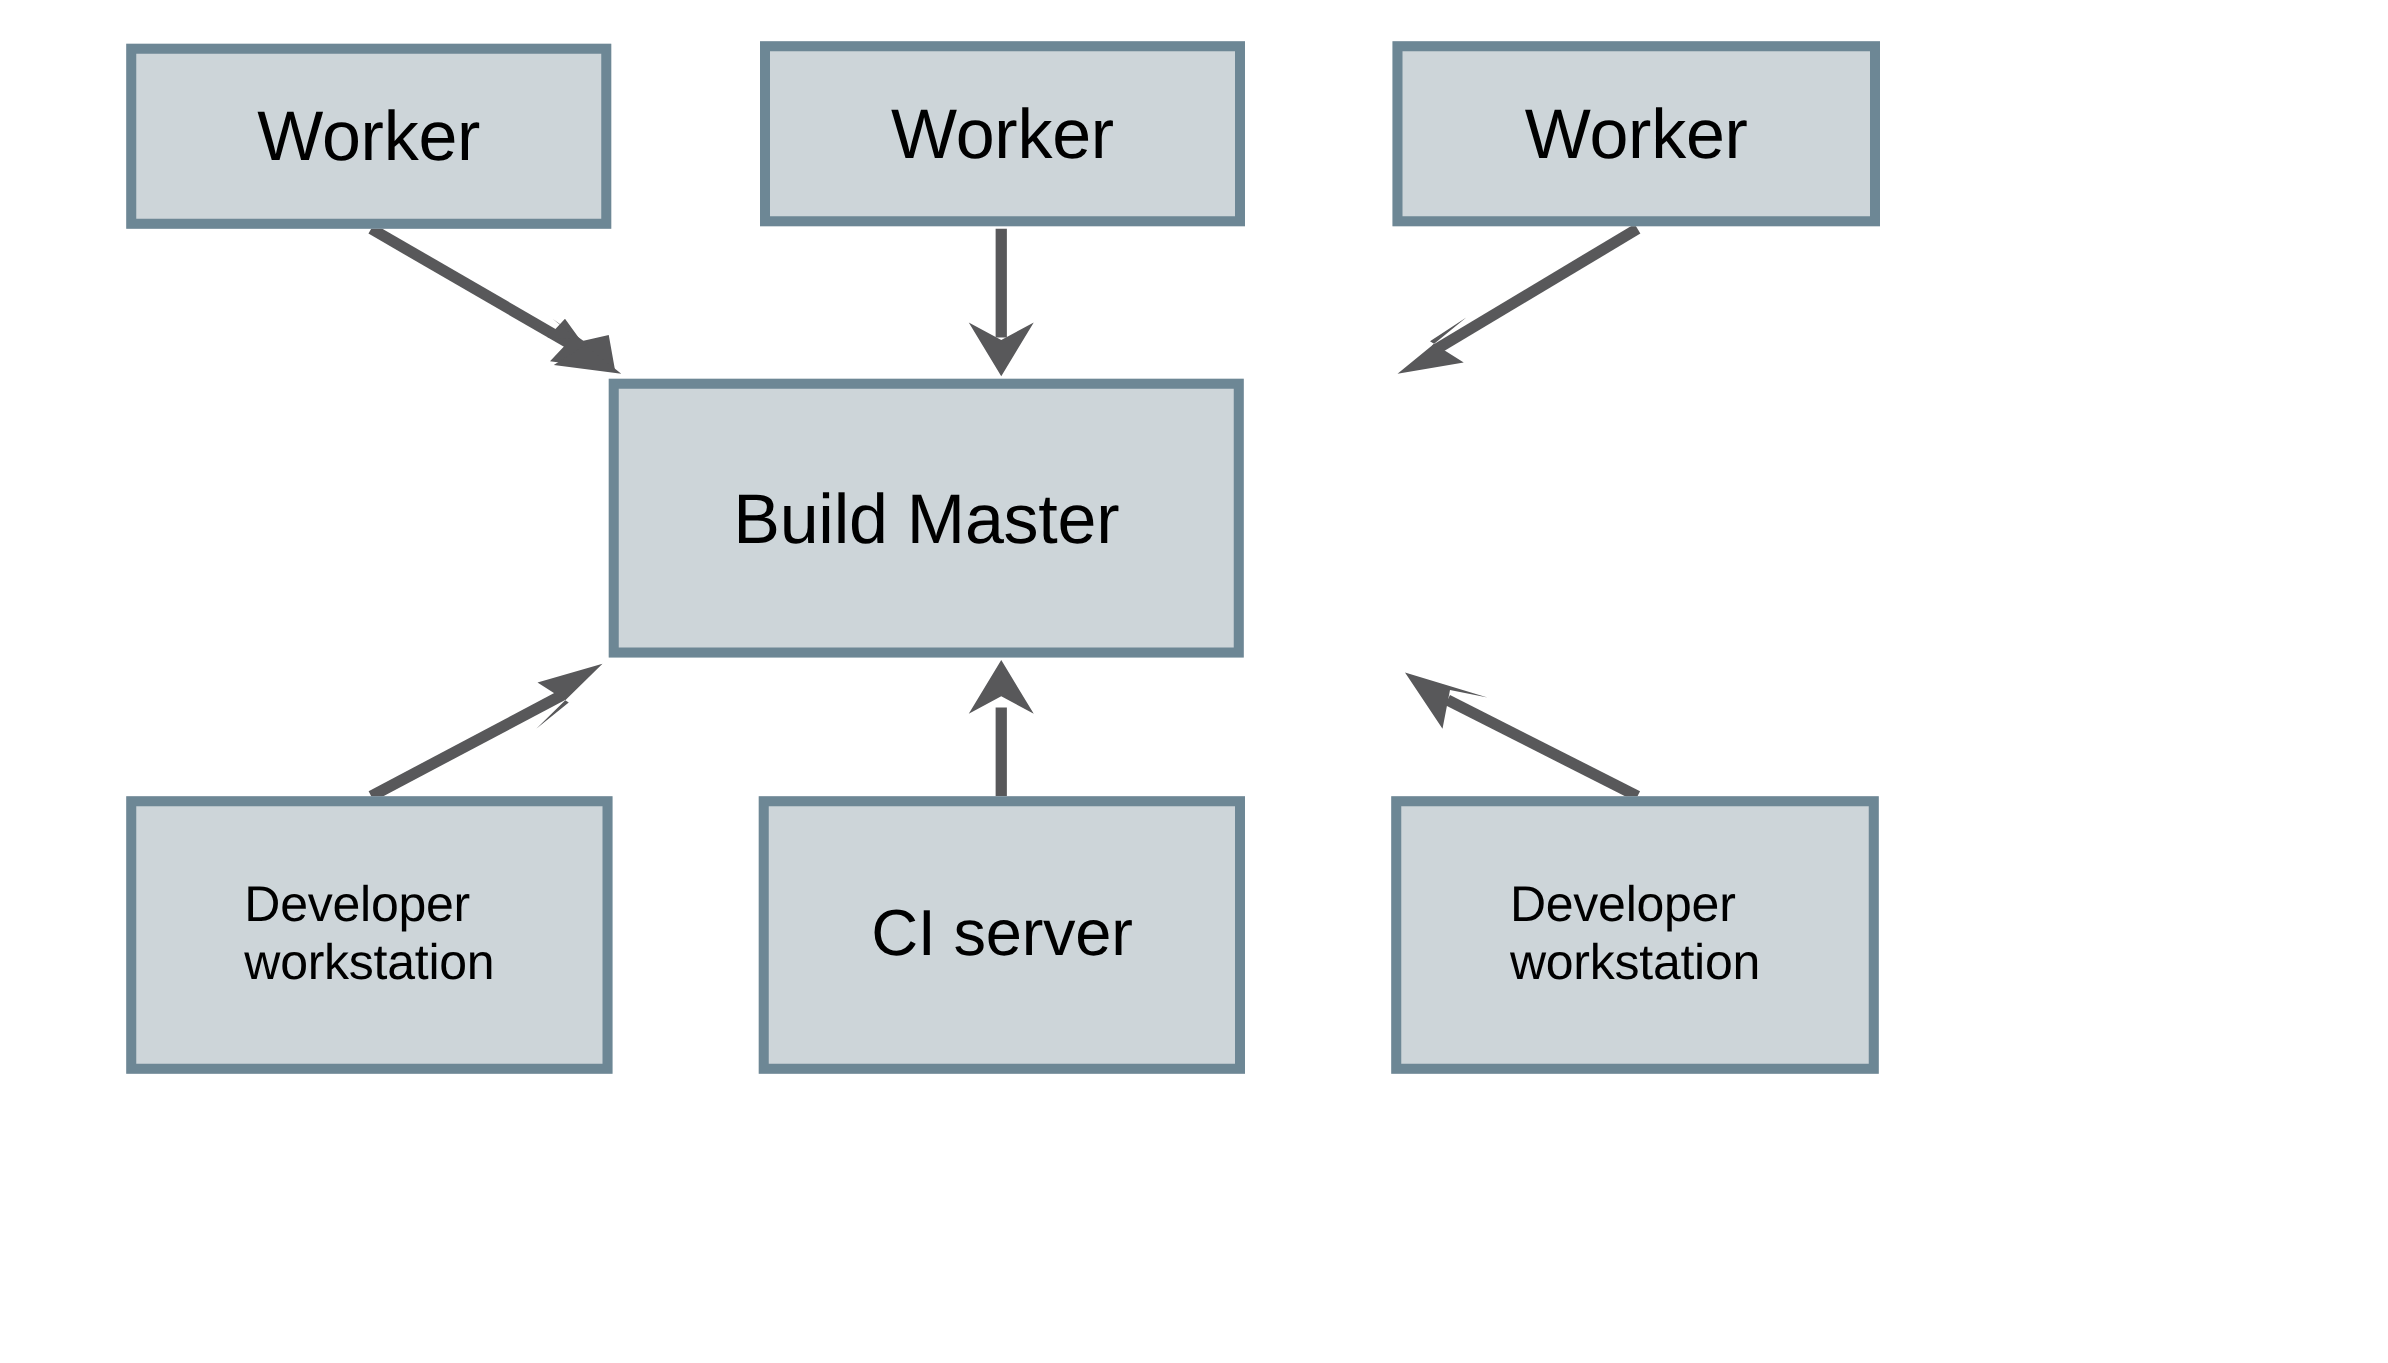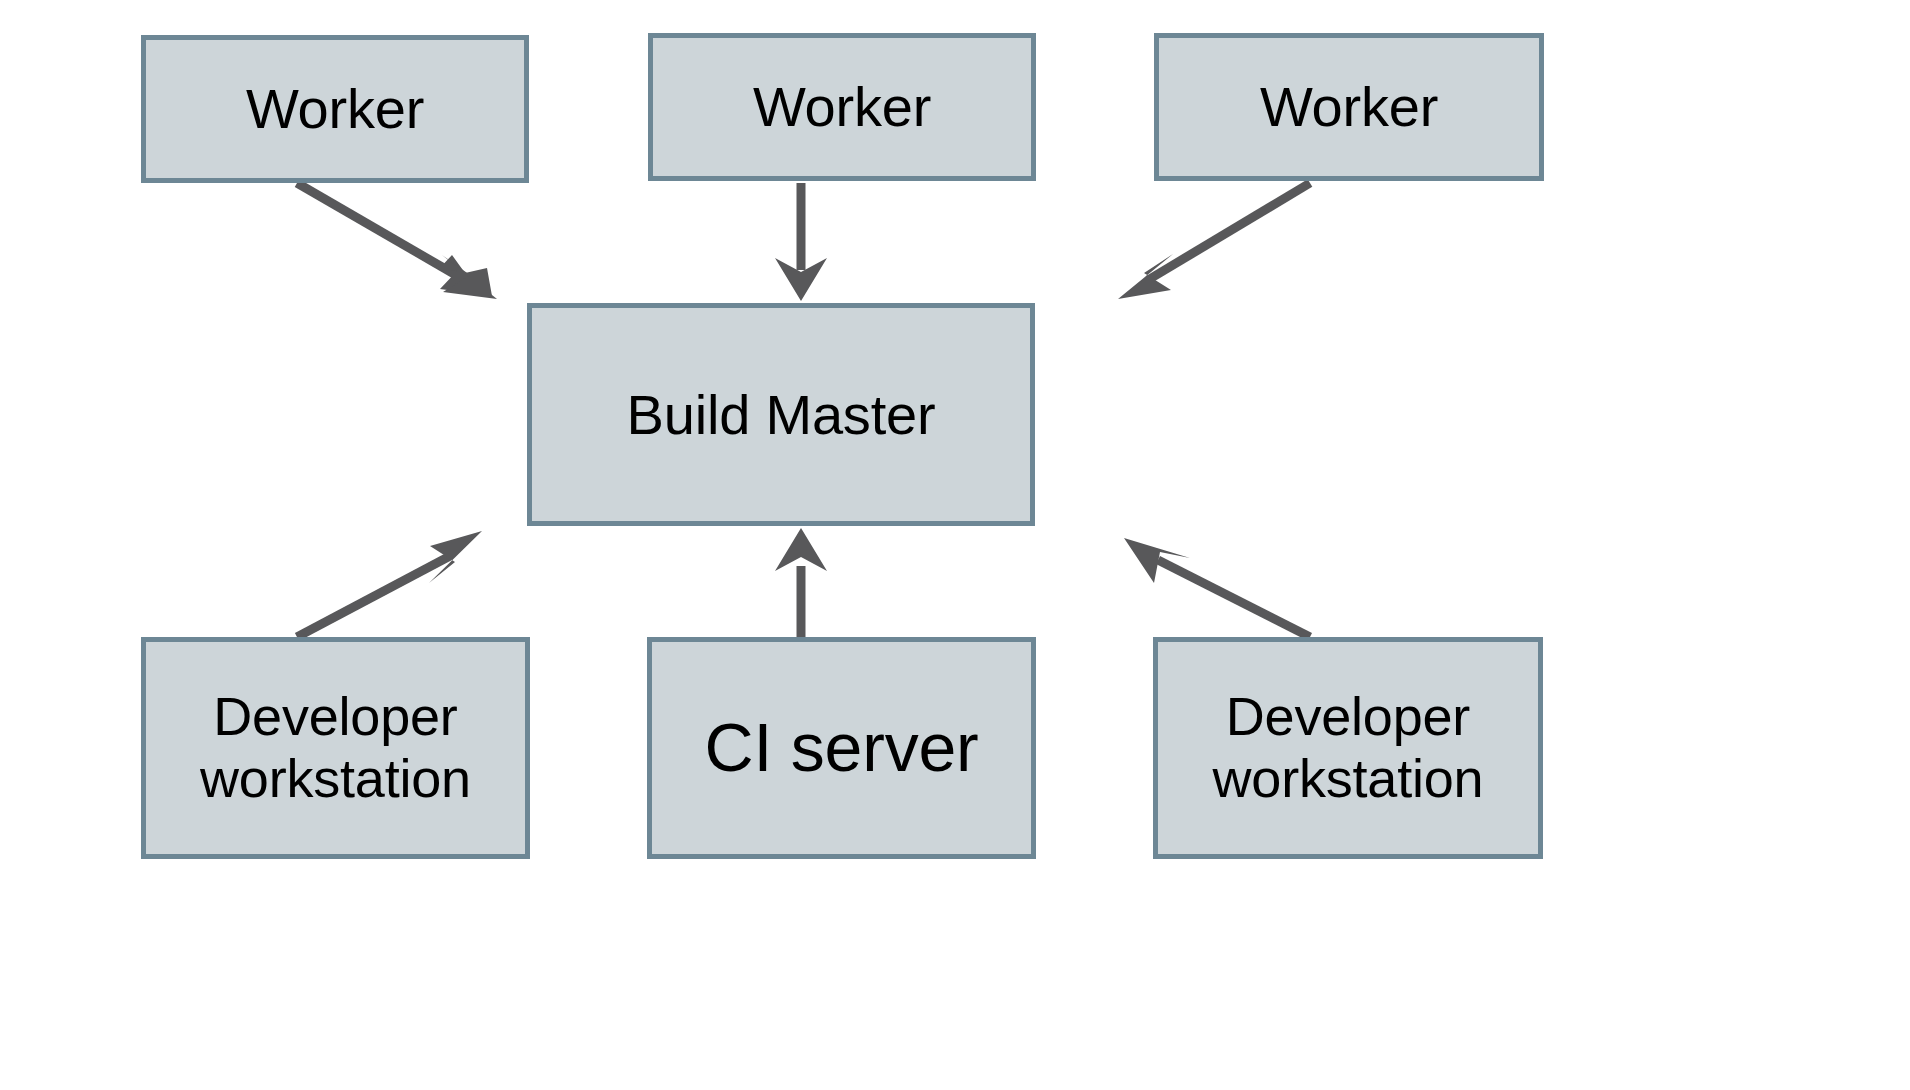--- a/index.html
+++ b/index.html
@@ -23,28 +23,26 @@
     left: 0;
     top: 0;
     width: 1910px;
     height: 1090px;
     pointer-events: none;
   }
   .node {
     position: absolute;
     box-sizing: border-box;
     background: #cdd5d9;
-    border: 5px solid #ef4444;
+    border: 8px solid #ef4444;
     display: flex;
     align-items: center;
     justify-content: center;
-    text-align: center;
     color: #000000;
     z-index: 2;
-    margin-left: 40px;
   }
   .node-label {
     display: block;
     white-space: pre-line;
     line-height: 1.14;
     letter-spacing: -0.2px;
     font-weight: 400;
   }
   
   #node-worker-left   { left: 101px;  top: 35px;  width: 388px; height: 148px; }
@@ -53,22 +51,22 @@
   #node-build-master  { left: 487px;  top: 303px; width: 508px; height: 223px; }
   #node-dev-left      { left: 101px;  top: 637px; width: 389px; height: 222px; }
   #node-ci-server     { left: 607px;  top: 637px; width: 389px; height: 222px; }
   #node-dev-right     { left: 1113px; top: 637px; width: 390px; height: 222px; }
 
   #node-worker-left   .node-label,
   #node-worker-center .node-label,
   #node-worker-right  .node-label { font-size: 56px; }
   #node-build-master  .node-label { font-size: 56px; }
   #node-dev-left      .node-label,
-  #node-dev-right     .node-label { font-size: 54px; }
-  #node-ci-server     .node-label { font-size: 68px; }
+  #node-dev-right     .node-label { font-size: 40px; }
+  #node-ci-server     .node-label { font-size: 52px; }
 </style>
 </head>
 <body>
 
 <div id="diagram-canvas" style="background: rgb(255, 255, 255);">
 
   <svg id="edge-layer" viewBox="0 0 1910 1090" width="1910" height="1090" aria-hidden="true">
 
     <g>
       <line x1="297" y1="183" x2="468" y2="282" stroke="#58585a" stroke-width="9" stroke-linecap="butt"></line>

